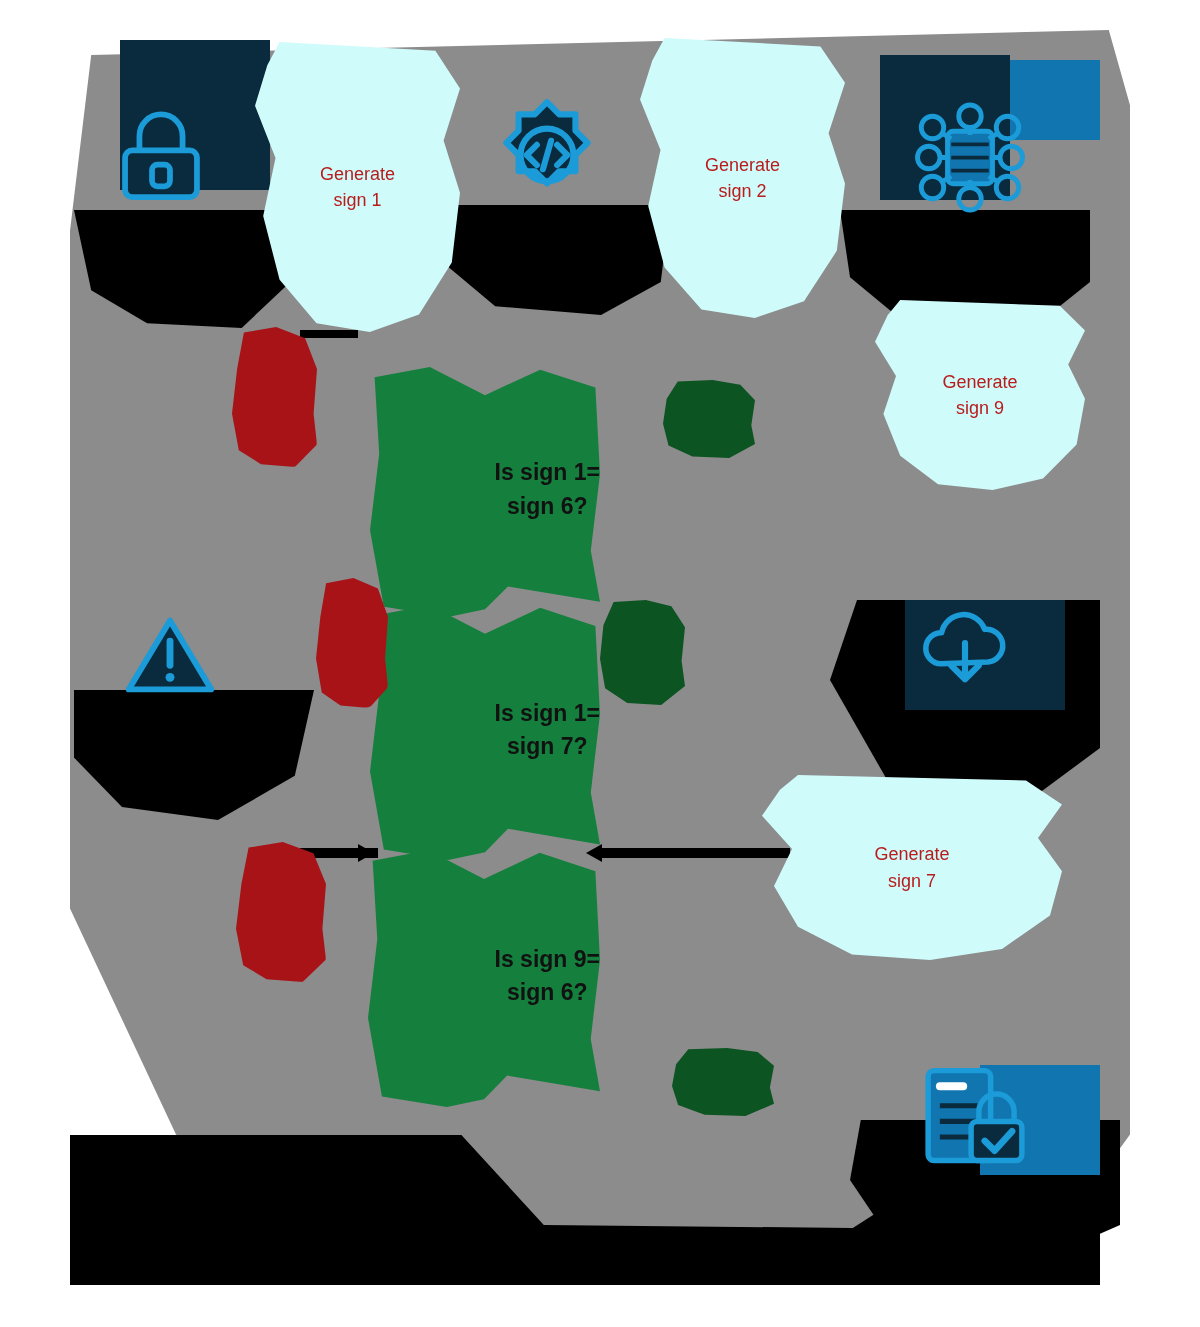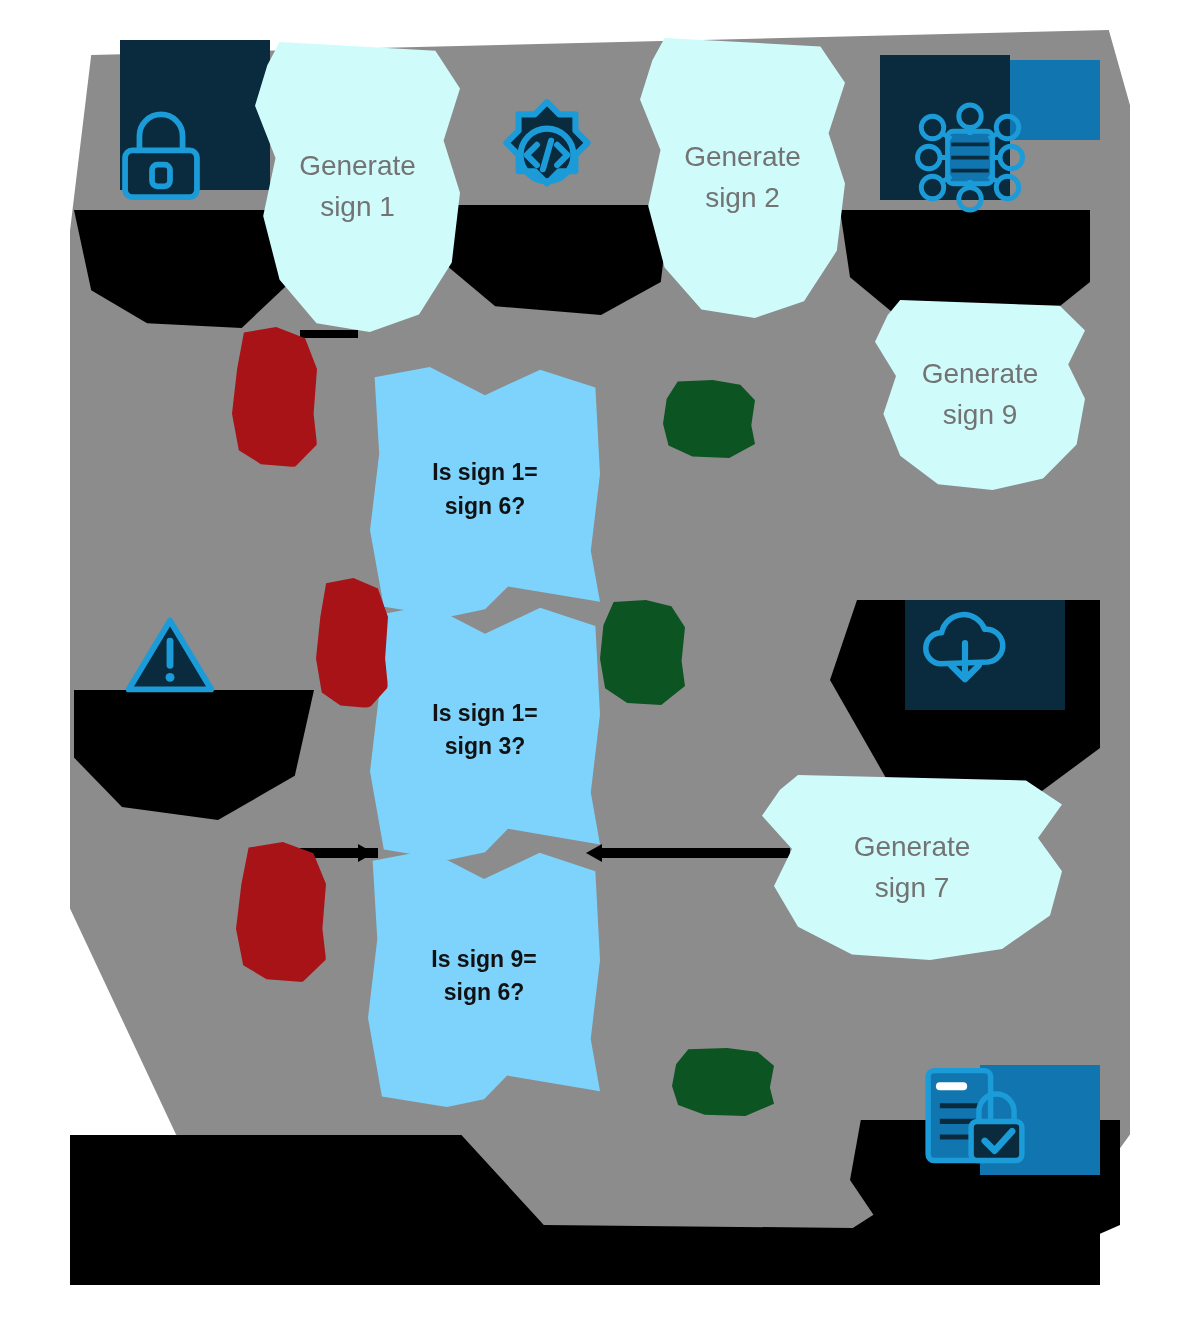--- a/index.html
+++ b/index.html
@@ -26,35 +26,35 @@
   }
 
   
   .node{position:absolute;}
 
   
   .proc{
     background:#cffbfb;
     display:flex;align-items:center;justify-content:center;
     text-align:center;
-    color:#737373;
-    font-size:28px;
+    color:#b91c1c;
+    font-size:18px;
     line-height:1.45;
     clip-path:polygon(
       12% 0%, 88% 3%, 100% 16%, 92% 34%,
       100% 52%, 96% 76%, 80% 94%, 56% 100%,
       30% 97%, 12% 82%, 4% 60%, 10% 40%,
       0% 22%, 6% 8%
     );
   }
 
   
   .dec{
-    background:#7dd3fc;
-    display:flex;align-items:center;justify-content:center;
+    background:#15803d;
+    display:flex;align-items:center;justify-content:flex-end;
     text-align:center;
     color:#111111;
     font-size:23px;
     font-weight:600;
     line-height:1.45;
     clip-path:polygon(
       2% 6%, 26% 2%, 50% 13%, 74% 3%, 98% 10%,
       100% 44%, 96% 74%, 100% 94%,
       60% 88%, 50% 97%, 34% 100%, 6% 96%,
       0% 66%, 4% 36%
@@ -162,21 +162,21 @@
   <div class="node dec" style="left:370px;top:362px;width:230px;height:255px;">
     <div>
       <span class="lbl-line">Is sign 1=</span>
       <span class="lbl-line">sign 6?</span>
     </div>
   </div>
 
   <div class="node dec" style="left:370px;top:600px;width:230px;height:260px;">
     <div>
       <span class="lbl-line">Is sign 1=</span>
-      <span class="lbl-line">sign 3?</span>
+      <span class="lbl-line">sign 7?</span>
     </div>
   </div>
 
   <div class="node dec" style="left:368px;top:845px;width:232px;height:262px;">
     <div>
       <span class="lbl-line">Is sign 9=</span>
       <span class="lbl-line">sign 6?</span>
     </div>
   </div>
 

